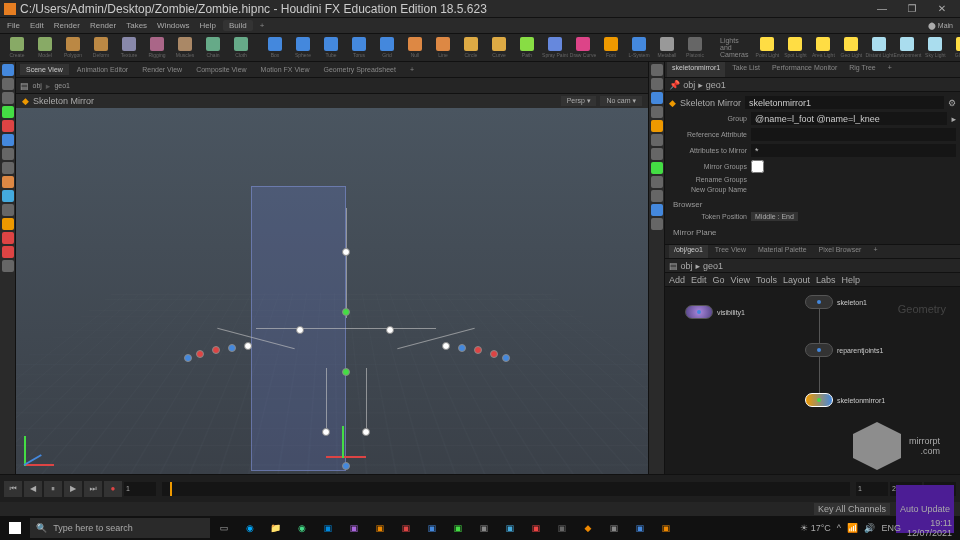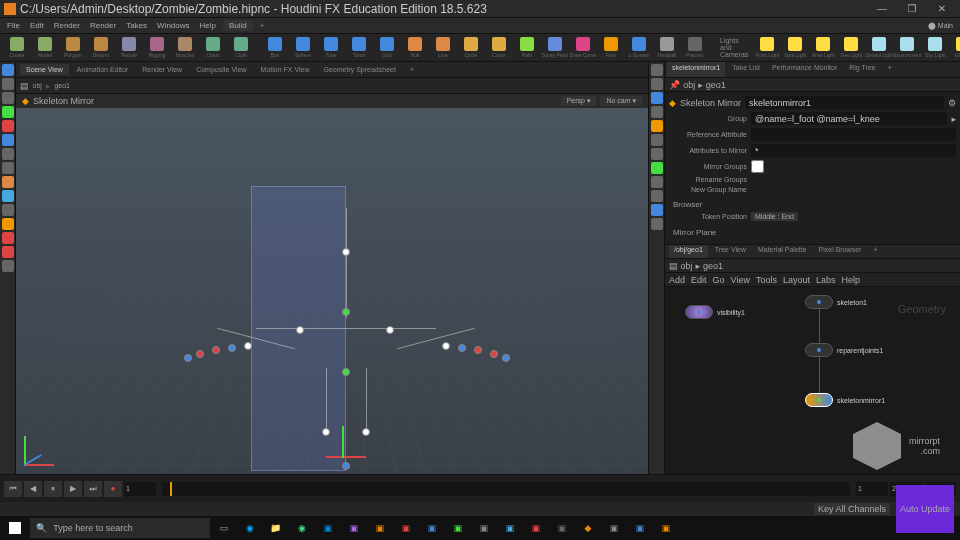--- a/index.html
+++ b/index.html
@@ -470,21 +470,21 @@
       <div class="marker"></div>
     </div>
   <div class="fld">1</div>
   <div class="fld">240</div>
   <div class="fld">240</div>
 </div>
 
 <div class="statusbar">
   <div class="right">
     <span style="background:#333;padding:1px 4px">Key All Channels</span>
-    <span style="background:#6d28d9;padding:19px 4px">Auto Update</span>
+    <span style="background:#4c1d95;padding:19px 4px">Auto Update</span>
   </div>
 </div>
 
 <div class="taskbar">
   <div class="start">
       <div style="width:12px;height:12px;background:#fff"></div>
     </div>
   <div class="search">
       <span style="margin-right:6px">🔍</span>
       <span>Type here to search</span>
@@ -500,20 +500,31 @@
   <div class="app" style="color:#48d">▣</div>
   <div class="app" style="color:#4d4">▣</div>
   <div class="app" style="color:#888">▣</div>
   <div class="app" style="color:#4ad">▣</div>
   <div class="app" style="color:#e44">▣</div>
   <div class="app" style="color:#666">▣</div>
   <div class="app" style="color:#e80">◆</div>
   <div class="app" style="color:#888">▣</div>
   <div class="app" style="color:#48d">▣</div>
   <div class="app" style="color:#e80">▣</div>
+  <div class="tray">
+    <span>☀ <span>17°C</span></span>
+    <span>^</span>
+    <span>📶</span>
+    <span>🔊</span>
+    <span>ENG</span>
+    <div style="text-align:right">
+      <div>19:11</div>
+      <div>12/07/2021</div>
+    </div>
+  </div>
 </div>
 
 <div class="watermark">
   <div class="logo"></div>
   <div>
     <div>mirrorpt</div>
     <div style="text-align:right">.com</div>
   </div>
 </div>
 

